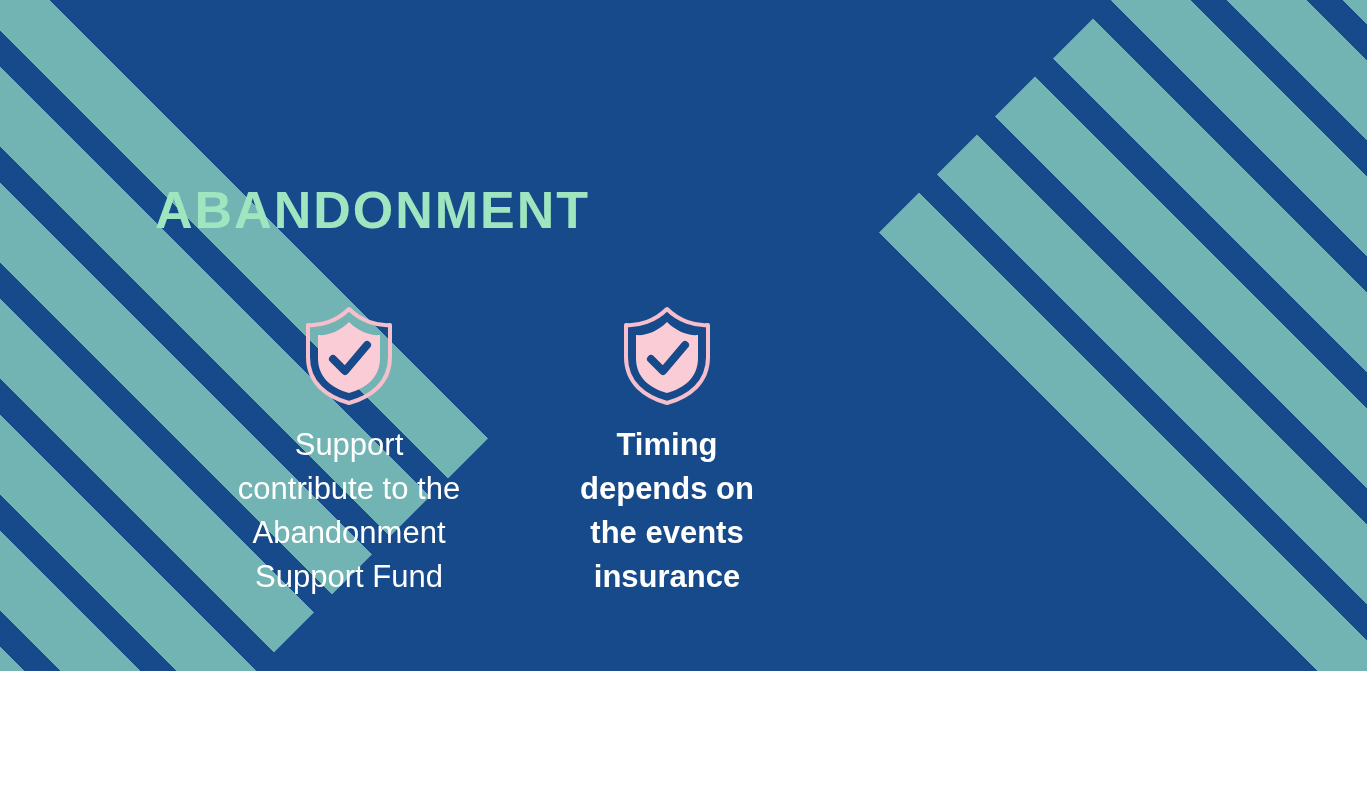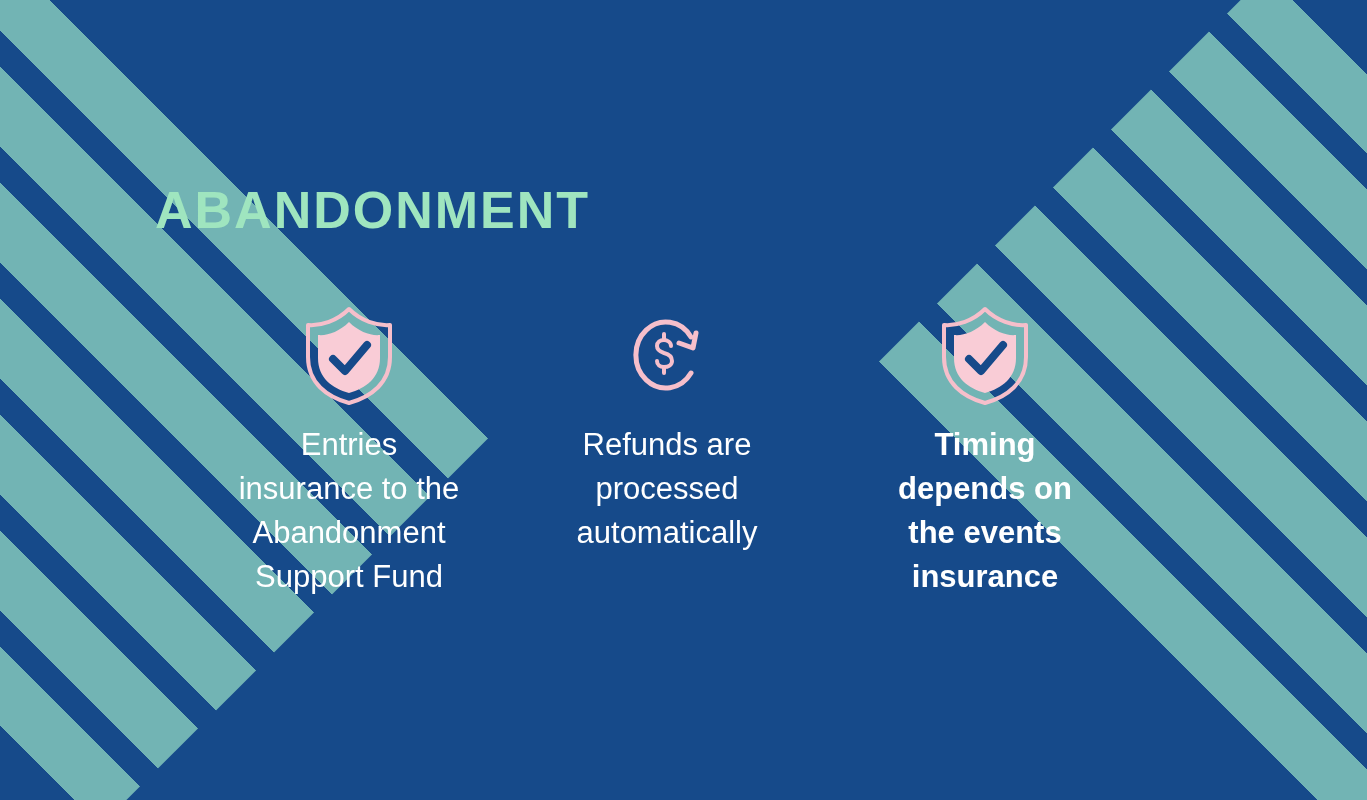--- a/index.html
+++ b/index.html
@@ -9,21 +9,21 @@
   body {
     width: 1367px;
     height: 800px;
     overflow: hidden;
     font-family: "Liberation Sans", sans-serif;
   }
 
   .slide {
     position: relative;
     width: 1367px;
-    height: 800px;
+    height: 671px;
     background: #164a8a;
     overflow: hidden;
   }
 
   
   .stripes {
     position: absolute;
     pointer-events: none;
   }
 
@@ -129,35 +129,23 @@
   <div class="columns">
 
     <div class="column col-1">
       <div class="col-icon">
         <svg width="92" height="100" viewBox="0 0 92 100" xmlns="http://www.w3.org/2000/svg">
           <path d="M46 4 C 58 16, 74 21, 87 20 L 87 52 C 87 78, 68 92, 46 98 C 24 92, 5 78, 5 52 L 5 20 C 18 21, 34 16, 46 4 Z" fill="none" stroke="#f6bfcb" stroke-width="4" stroke-linejoin="round"></path>
           <path d="M46 17 C 56 27, 68 31, 77 30 L 77 53 C 77 73, 63 83, 46 88 C 29 83, 15 73, 15 53 L 15 30 C 24 31, 36 27, 46 17 Z" fill="#f9ccd6"></path>
           <path d="M30 54 L 42 66 L 64 40" fill="none" stroke="#164a8a" stroke-width="8" stroke-linecap="round" stroke-linejoin="round"></path>
         </svg>
       </div>
-      <div class="col-text">Entries insurance to the Abandonment Support Fund</div>
+      <div class="col-text">Support contribute to the Abandonment Support Fund</div>
     </div>
 
-    <div class="column col-2">
-      <div class="col-icon">
-        <svg width="92" height="100" viewBox="0 0 92 100" xmlns="http://www.w3.org/2000/svg">
-          <path d="M70 32 A 30 33 0 1 0 70 68" fill="none" stroke="#f6bfcb" stroke-width="5" stroke-linecap="round"></path>
-          <path d="M58 38 L 72 43 L 75 28" fill="none" stroke="#f6bfcb" stroke-width="5" stroke-linecap="round" stroke-linejoin="round"></path>
-          <path d="M50 41 C 50 37, 46 35, 43 35 C 39 35, 36 37, 36 41 C 36 45, 40 47, 43 48 C 47 49, 51 51, 51 56 C 51 60, 47 62, 43 62 C 39 62, 36 60, 36 56" fill="none" stroke="#f6bfcb" stroke-width="4" stroke-linecap="round"></path>
-          <path d="M43 29 L 43 35" fill="none" stroke="#f6bfcb" stroke-width="4" stroke-linecap="round"></path>
-          <path d="M43 62 L 43 68" fill="none" stroke="#f6bfcb" stroke-width="4" stroke-linecap="round"></path>
-        </svg>
-      </div>
-      <div class="col-text">Refunds are processed automatically</div>
-    </div>
 
     <div class="column col-3">
       <div class="col-icon">
         <svg width="92" height="100" viewBox="0 0 92 100" xmlns="http://www.w3.org/2000/svg">
           <path d="M46 4 C 58 16, 74 21, 87 20 L 87 52 C 87 78, 68 92, 46 98 C 24 92, 5 78, 5 52 L 5 20 C 18 21, 34 16, 46 4 Z" fill="none" stroke="#f6bfcb" stroke-width="4" stroke-linejoin="round"></path>
           <path d="M46 17 C 56 27, 68 31, 77 30 L 77 53 C 77 73, 63 83, 46 88 C 29 83, 15 73, 15 53 L 15 30 C 24 31, 36 27, 46 17 Z" fill="#f9ccd6"></path>
           <path d="M30 54 L 42 66 L 64 40" fill="none" stroke="#164a8a" stroke-width="8" stroke-linecap="round" stroke-linejoin="round"></path>
         </svg>
       </div>
       <div class="col-text">Timing depends on the events insurance</div>

